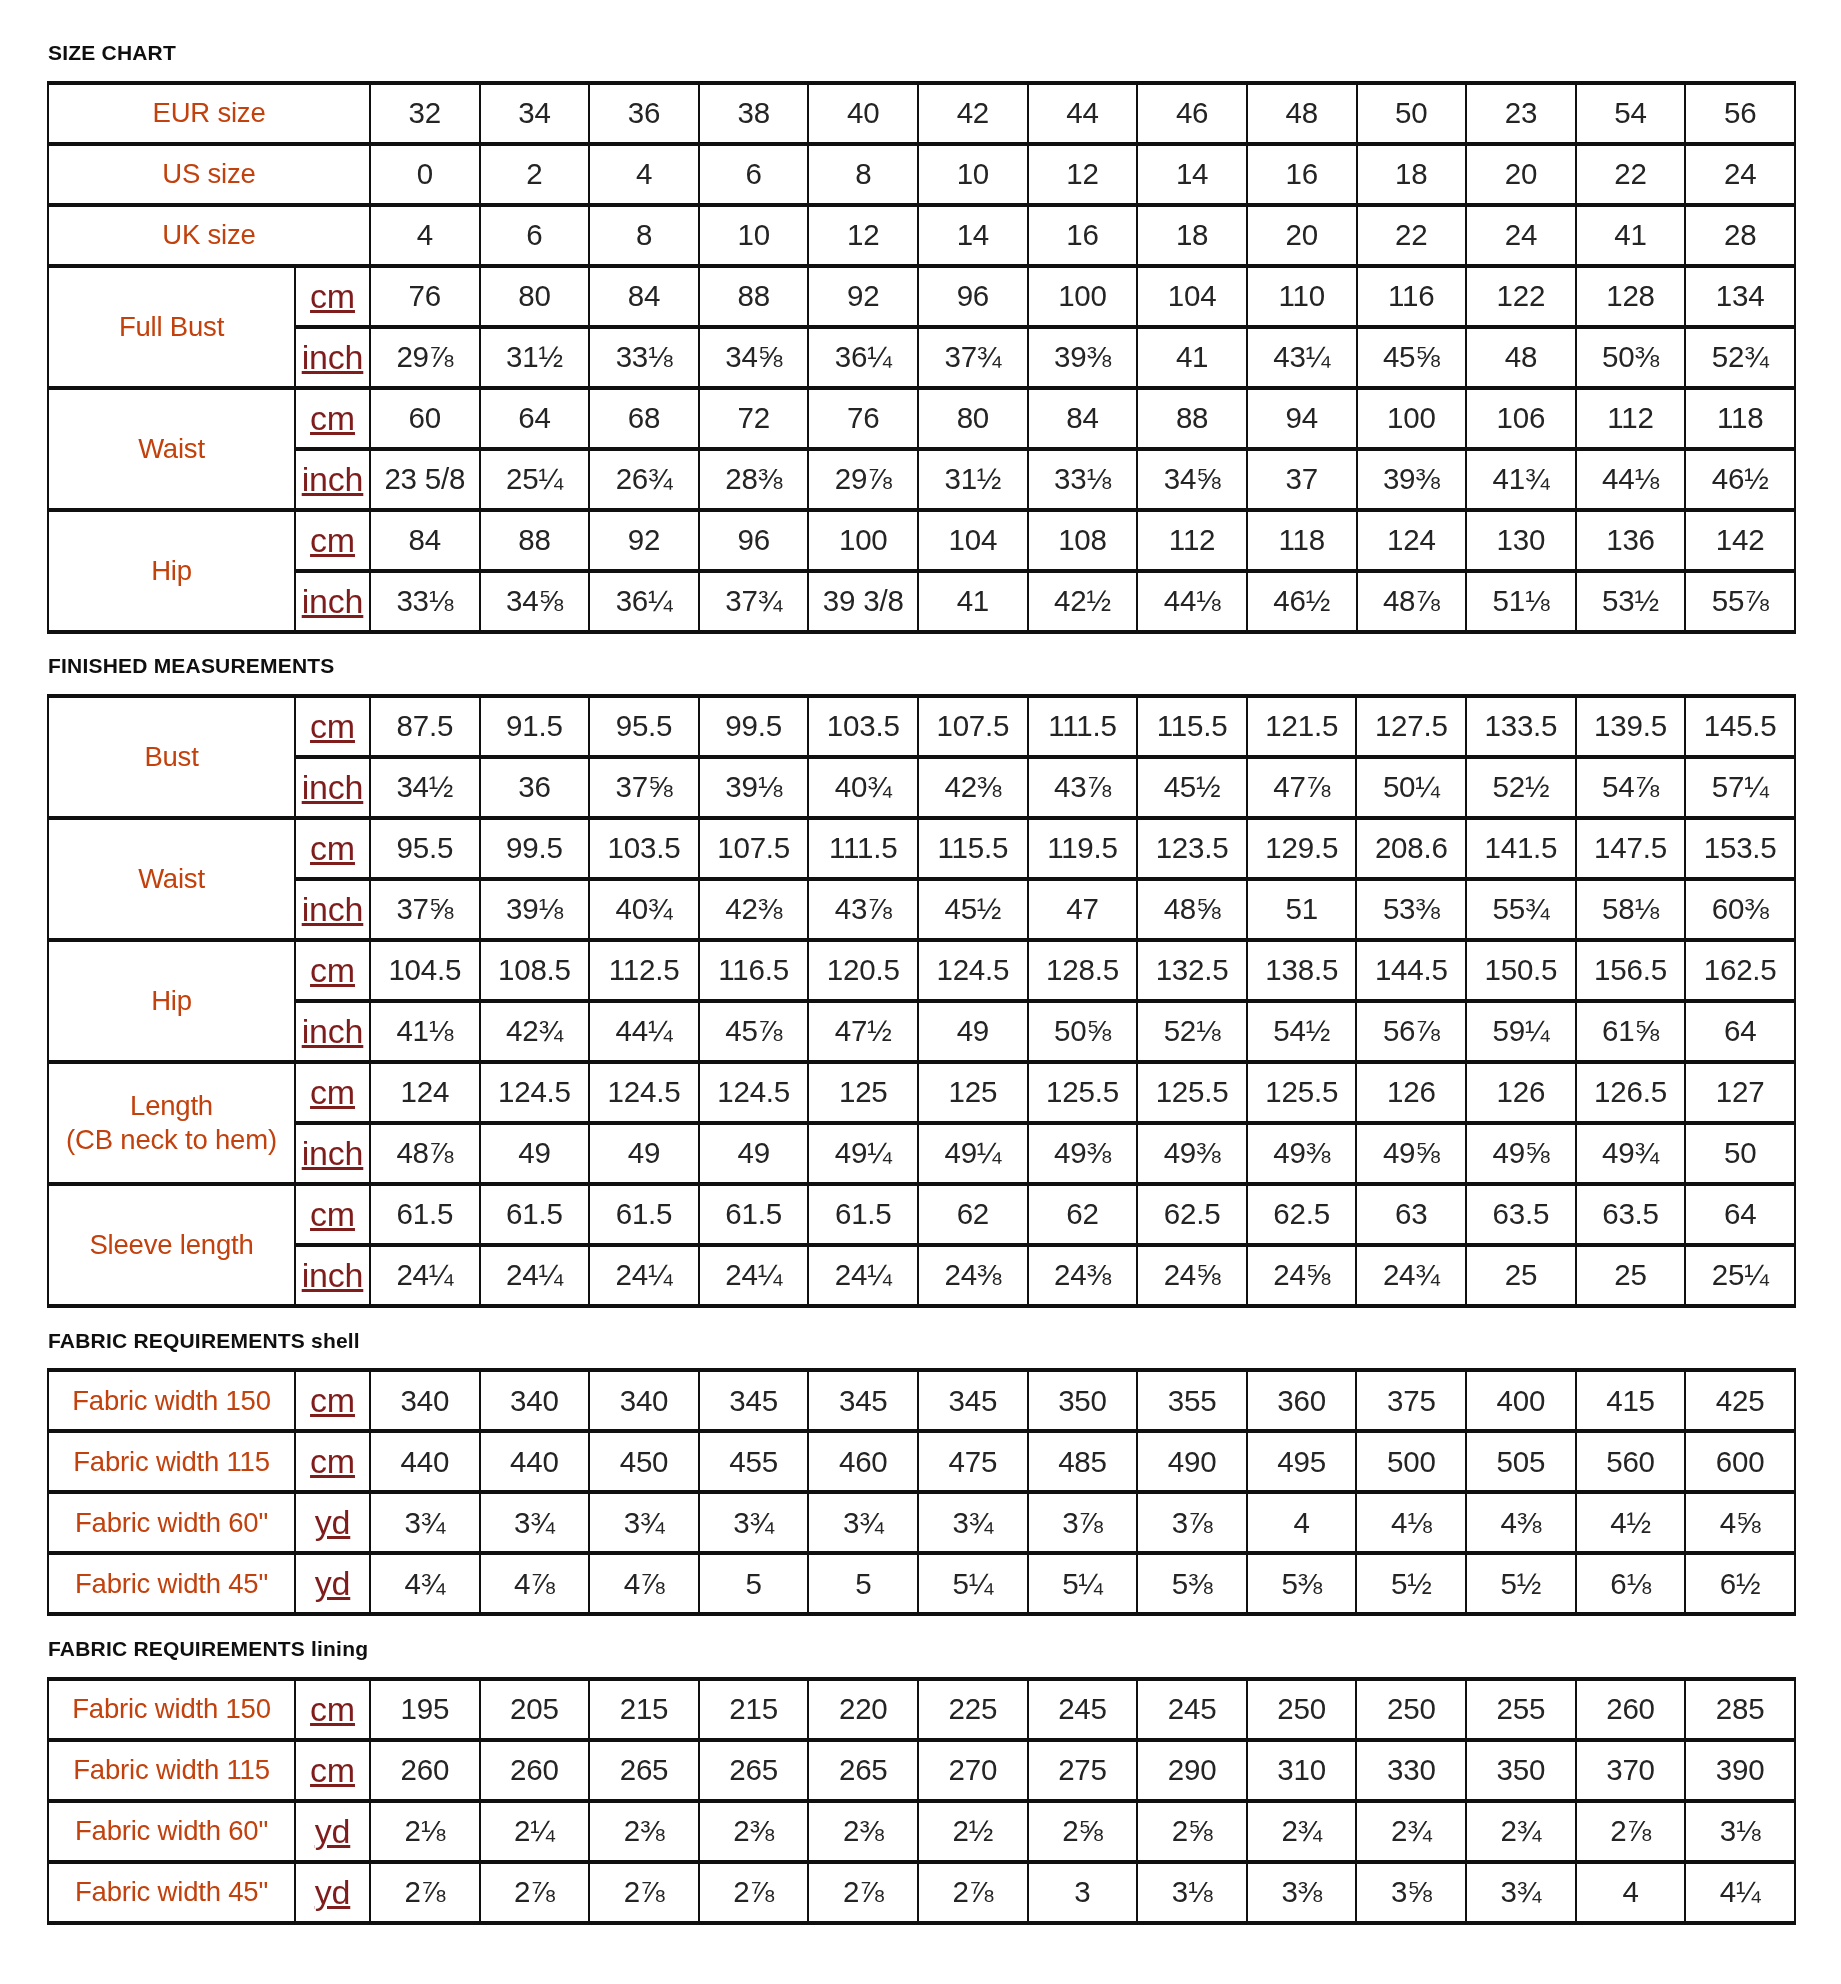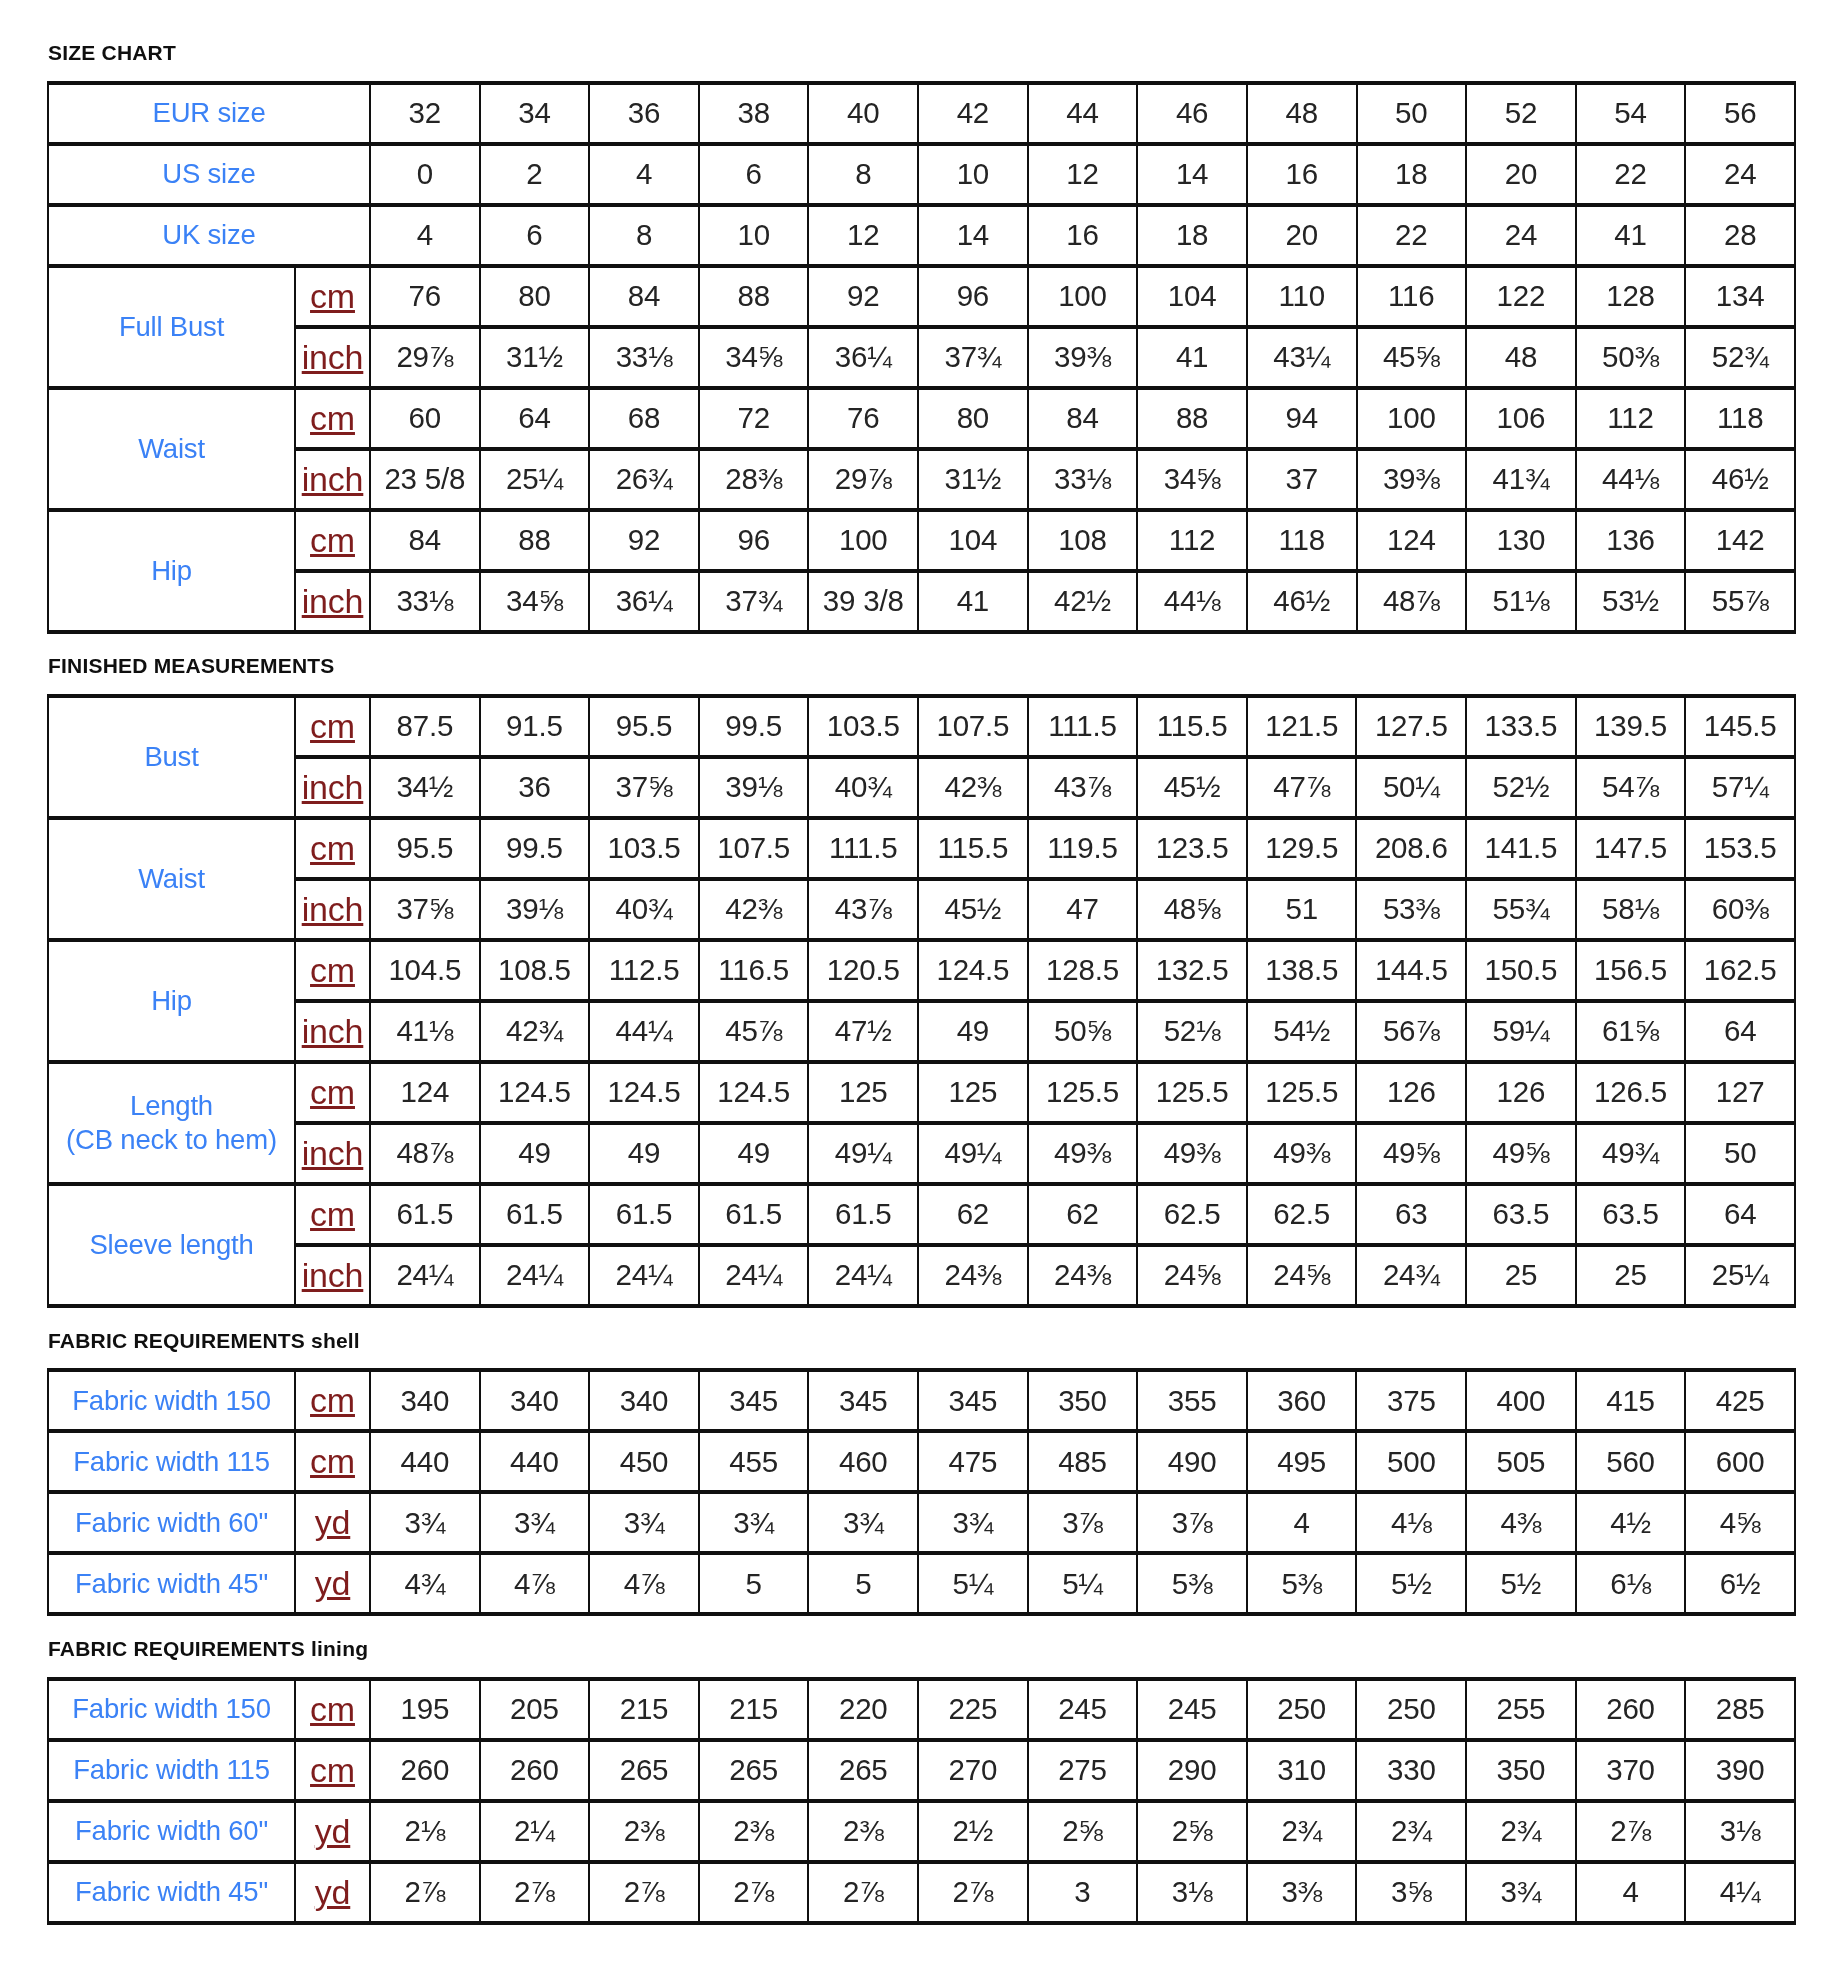--- a/index.html
+++ b/index.html
@@ -38,21 +38,21 @@
     text-align: center;
     vertical-align: middle;
     font-size: 29.5px;
     font-weight: 400;
     color: #242424;
     padding: 0 2.9px;
     letter-spacing: -0.2px;
     overflow: hidden;
     white-space: nowrap;
   }
-  table.grid td.label-cell { font-size: 27.5px; color: #3b82f6; }
+  table.grid td.label-cell { font-size: 27.5px; color: #c2410c; }
   table.grid td.label-cell.two-line { white-space: normal; line-height: 1.25; }
   table.grid td.unit-cell { font-size: 34px; color: #7f1d1d; text-decoration: underline; }
 </style>
 </head>
 <body>
 
 <section>
   <h2 class="section-title">SIZE CHART</h2>
   <div>
       <table class="grid">
@@ -79,21 +79,21 @@
             <td class="value-cell">32</td>
             <td class="value-cell">34</td>
             <td class="value-cell">36</td>
             <td class="value-cell">38</td>
             <td class="value-cell">40</td>
             <td class="value-cell">42</td>
             <td class="value-cell">44</td>
             <td class="value-cell">46</td>
             <td class="value-cell">48</td>
             <td class="value-cell">50</td>
-            <td class="value-cell">52</td>
+            <td class="value-cell">23</td>
             <td class="value-cell">54</td>
             <td class="value-cell">56</td>
           </tr>
           <tr>
             <td class="label-cell" colspan="2">US size</td>
             <td class="value-cell">0</td>
             <td class="value-cell">2</td>
             <td class="value-cell">4</td>
             <td class="value-cell">6</td>
             <td class="value-cell">8</td>

